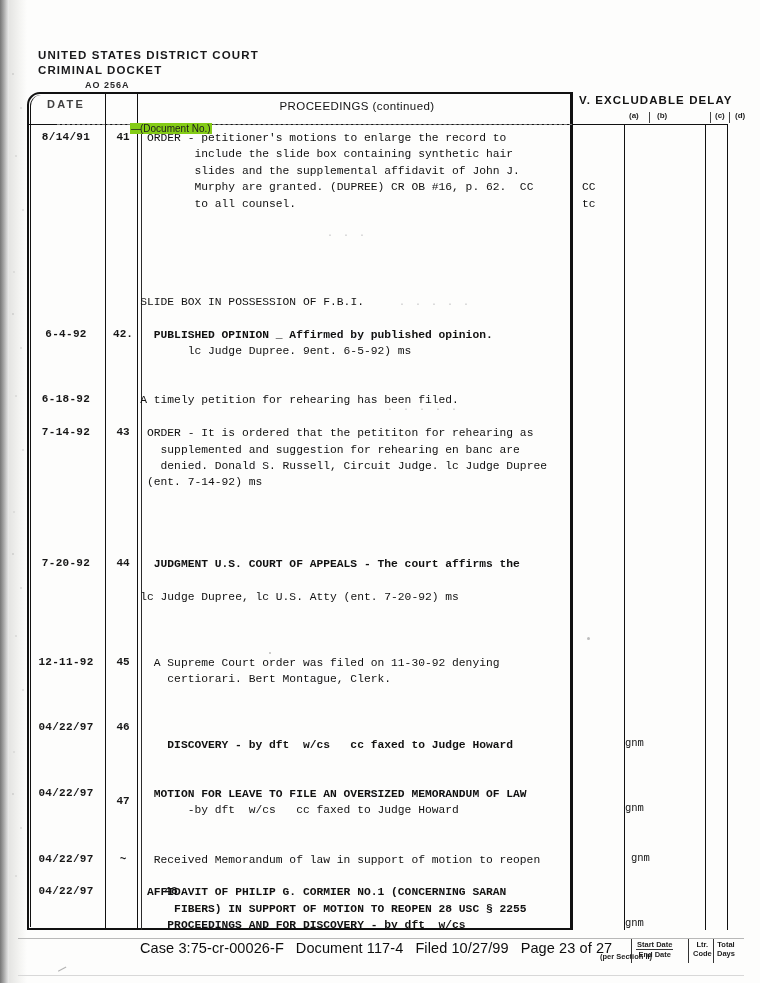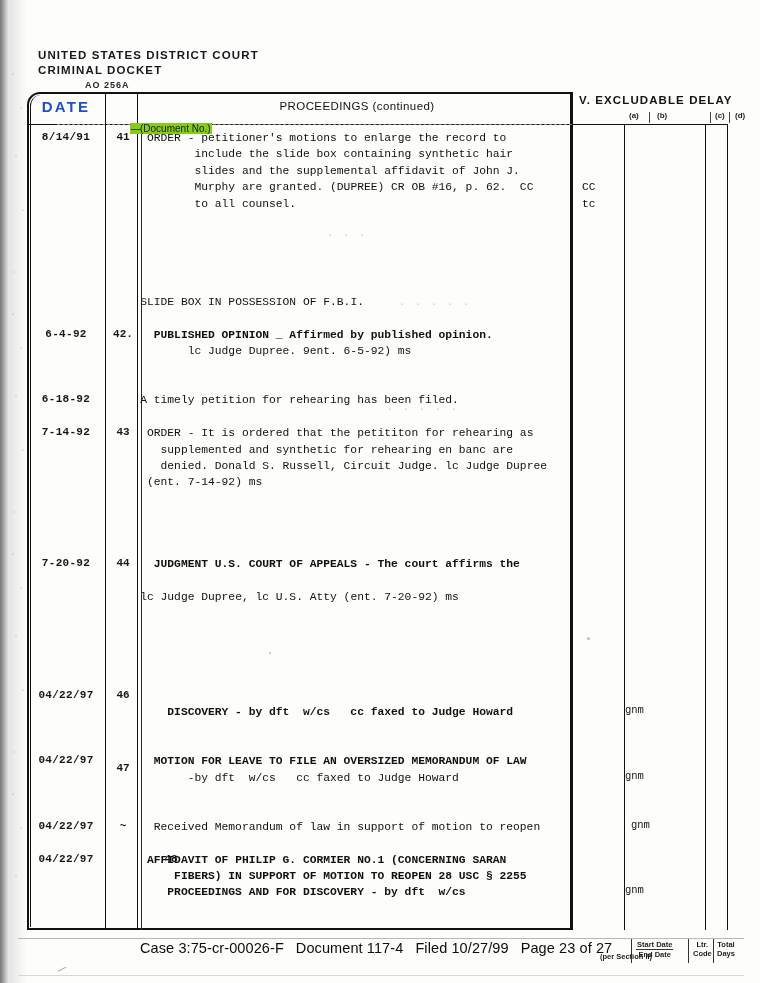--- a/index.html
+++ b/index.html
@@ -117,21 +117,21 @@
   .col-doc-r2   { left: 114px; top: 32px; height: 806px; border-left:1px solid #3a3a3a; }
   .col-proc-r   { left: 545px; height: 838px; }
   .col-a-r      { left: 597px; top: 32px; height: 806px; }
   .col-b-r      { left: 678px; top: 32px; height: 806px; }
   .col-c-r      { left: 700px; top: 32px; height: 806px; }
 
   
   .h-date {
     position: absolute; left: 0; top: 6px; width: 78px;
     text-align: center;
-    font-size: 15px; font-weight: bold; letter-spacing: 2.2px; color: #1d4ed8;
+    font-size: 11px; font-weight: bold; letter-spacing: 2.2px; color: #404040;
   }
   .h-proc {
     position: absolute; left: 116px; top: 8px; width: 428px;
     text-align: center;
     font-size: 11.5px; letter-spacing: .4px; color: #131313;
   }
   .h-docno {
     position: absolute; left: 103px; top: 31px;
     font-size: 10px; color: #1c1c1c; white-space: nowrap;
     background: #84cc16; padding: 0 1px;
@@ -315,29 +315,35 @@
           <div class="cell-proc" style="top: 114.8px; left: 160.68px; width: 429.32px;">lc Judge Dupree. 9ent. 6-5-92) ms</div>
         </div>
         <div class="row" style="height: 16.4px;">
           <div class="cell-date" style="top: 132.2px;">6-18-92</div>
           <div class="cell-proc" style="top: 131.2px; left: 113.22px; width: 476.78px;">A timely petition for rehearing has been filed.</div>
         </div>
         <div class="row" style="height: 65.6px;">
           <div class="cell-date" style="top: 148.6px;">7-14-92</div>
           <div class="cell-doc" style="top: 148.6px;">43</div>
           <div class="cell-proc" style="top: 147.6px; left: 120px; width: 470px;">ORDER - It is ordered that the petititon for rehearing as</div>
-          <div class="cell-proc" style="top: 164px; left: 133.56px; width: 456.44px;">supplemented and synthetic for rehearing en banc are</div>
+          <div class="cell-proc" style="top: 164px; left: 133.56px; width: 456.44px;">supplemented and suggestion for rehearing en banc are</div>
           <div class="cell-proc" style="top: 180.4px; left: 133.56px; width: 456.44px;">denied. Donald S. Russell, Circuit Judge. lc Judge Dupree</div>
           <div class="cell-proc" style="top: 196.8px; left: 120px; width: 470px;">(ent. 7-14-92) ms</div>
         </div>
         <div class="row" style="height: 49.2px;">
           <div class="cell-date" style="top: 214.2px;">7-20-92</div>
           <div class="cell-doc" style="top: 214.2px;">44</div>
           <div class="cell-proc" style="top: 213.2px; left: 126.78px; width: 463.22px;"><b>JUDGMENT U.S. COURT OF APPEALS - The court affirms the</b></div>
           <div class="cell-proc" style="top: 246px; left: 113.22px; width: 476.78px;">lc Judge Dupree, lc U.S. Atty (ent. 7-20-92) ms</div>
+        </div>
+        <div class="row" style="height: 32.8px;">
+          <div class="cell-date" style="top: 263.4px;">12-11-92</div>
+          <div class="cell-doc" style="top: 263.4px;">45</div>
+          <div class="cell-proc" style="top: 262.4px; left: 126.78px; width: 463.22px;">A Supreme Court order was filed on 11-30-92 denying</div>
+          <div class="cell-proc" style="top: 278.8px; left: 140.34px; width: 449.66px;">certiorari. Bert Montague, Clerk.</div>
         </div>
         <div class="row" style="height: 32.8px;">
           <div class="cell-date" style="top: 296.2px;">04/22/97</div>
           <div class="cell-doc" style="top: 296.2px;">46</div>
           <div class="cell-proc" style="top: 311.6px; left: 140.34px; width: 449.66px;"><b>DISCOVERY - by dft  w/cs   cc faxed to Judge Howard</b></div>
           <div class="cell-init" style="top: 311.6px;">gnm</div>
         </div>
         <div class="row" style="height: 32.8px;">
           <div class="cell-date" style="top: 329px;">04/22/97</div>
           <div class="cell-doc" style="top: 329px; margin-top: 8px;">47</div>

